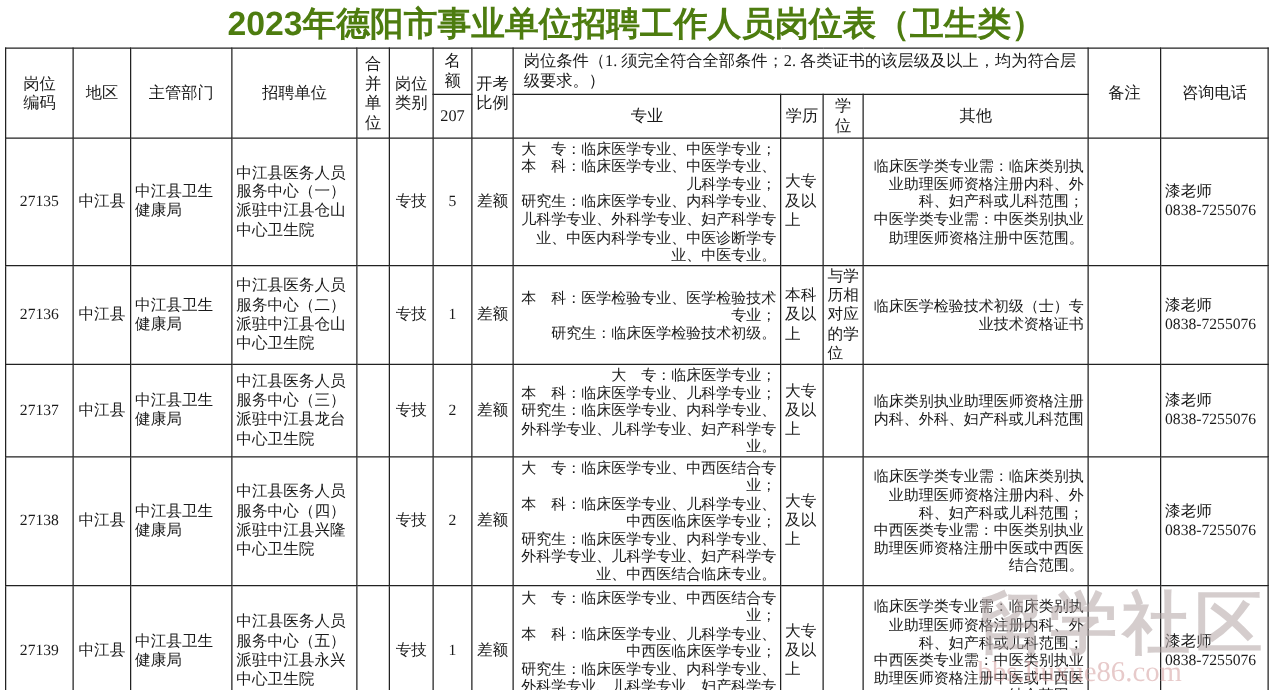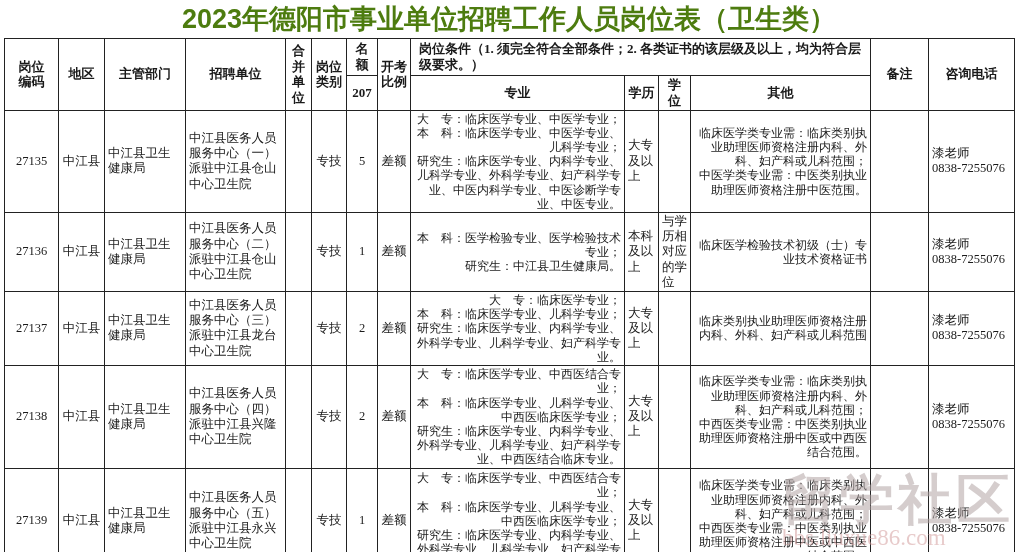--- a/index.html
+++ b/index.html
@@ -31,21 +31,21 @@
     padding: 1px 3px;
     font-size: 12.5px;
     line-height: 1.22;
     vertical-align: middle;
     overflow: hidden;
     white-space: pre-wrap;
     word-break: break-all;
     text-align: center;
   }
   .job-table th {
-    font-weight: bold;
+    font-weight: normal;
     font-size: 13px;
     margin-top: 16px;
   }
   .job-table th.cond-head { text-align: left; padding-left: 8px; }
   .job-table td.al { text-align: left; }
   .job-table td.dense { font-size: 12px; line-height: 1.18; text-align: right; }
   tr.hrow1 { height: 37px; }
   tr.hrow2 { height: 21px; }
   tr.r0 { height: 95px; }
   tr.r1 { height: 75px; }
@@ -149,21 +149,21 @@
       <tr class="r1">
         <td>27136</td>
         <td>中江县</td>
         <td class="al">中江县卫生健康局</td>
         <td class="al">中江县医务人员服务中心（二）派驻中江县仓山中心卫生院</td>
         <td></td>
         <td>专技</td>
         <td>1</td>
         <td>差额</td>
         <td class="dense">本　科：医学检验专业、医学检验技术专业；
-研究生：中江县卫生健康局。</td>
+研究生：临床医学检验技术初级。</td>
         <td class="al">本科及以上</td>
         <td class="al">与学历相对应的学位</td>
         <td class="dense">临床医学检验技术初级（士）专业技术资格证书</td>
         <td></td>
         <td class="al">漆老师
 0838-7255076</td>
       </tr>
       <tr class="r2">
         <td>27137</td>
         <td>中江县</td>

